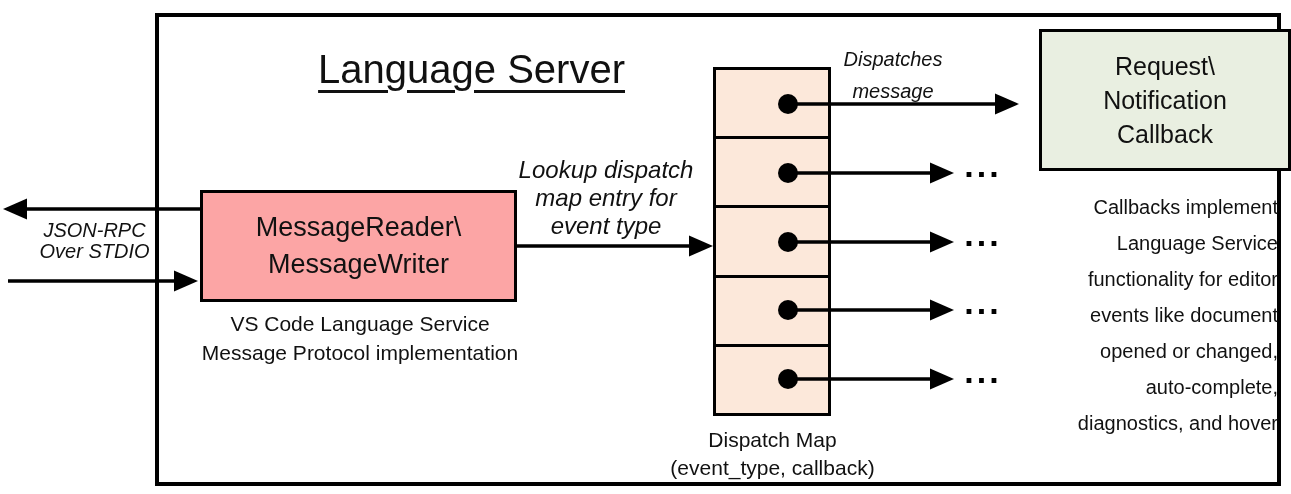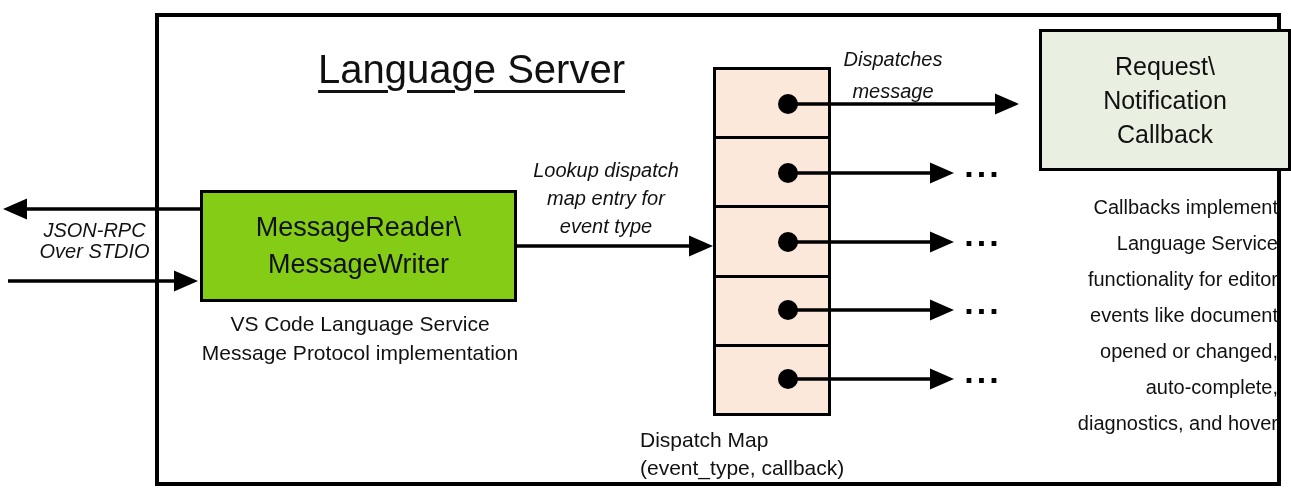--- a/index.html
+++ b/index.html
@@ -27,31 +27,31 @@
   #mr-caption{
     left:170px;top:309px;width:380px;text-align:center;
     font-size:21px;line-height:29px;
   }
   #io-label{
     left:22px;top:220px;width:145px;text-align:center;
     font-style:italic;font-size:20px;line-height:21px;
   }
   #lookup-label{
     left:518px;top:156px;width:176px;text-align:center;
-    font-style:italic;font-size:20px;line-height:28px;
+    font-style:italic;font-size:24px;line-height:28px;
   }
   #dispatch-map{
     left:713px;top:67px;width:118px;height:349px;
     border:3px solid #000;box-sizing:border-box;background:#fce8da;
     display:flex;flex-direction:column;
   }
   #dispatch-map .cell{flex:1;}
   #dispatch-map .cell + .cell{border-top:3px solid #000;}
   #map-label{
-    left:640px;top:426px;width:265px;text-align:left;
+    left:640px;top:426px;width:265px;text-align:center;
     font-size:21px;line-height:28px;
   }
   #dispatches-label{
     left:823px;top:43px;width:140px;text-align:center;
     font-style:italic;font-size:20px;line-height:32px;
   }
   #cb-box{
     left:1019px;top:29px;width:252px;height:142px;
     border:3px solid #000;box-sizing:border-box;background:#e9efe1;
     display:flex;align-items:center;justify-content:center;
@@ -74,21 +74,21 @@
 
 <div id="canvas">
 
   <div id="outer-box" class="abs"></div>
 
   <div id="diagram-title" class="abs">Language Server</div>
 
   <div id="io-label" class="abs preline">JSON-RPC
 Over STDIO</div>
 
-  <div id="mr-box" class="abs preline" style="background: #84cc16;">MessageReader\
+  <div id="mr-box" class="abs preline" style="background: #fca5a5;">MessageReader\
 MessageWriter</div>
 
   <div id="mr-caption" class="abs preline">VS Code Language Service
 Message Protocol implementation</div>
 
   <div id="lookup-label" class="abs preline">Lookup dispatch
 map entry for
 event type</div>
 
   <div id="dispatch-map" class="abs" style="background: rgb(252, 232, 218);">

